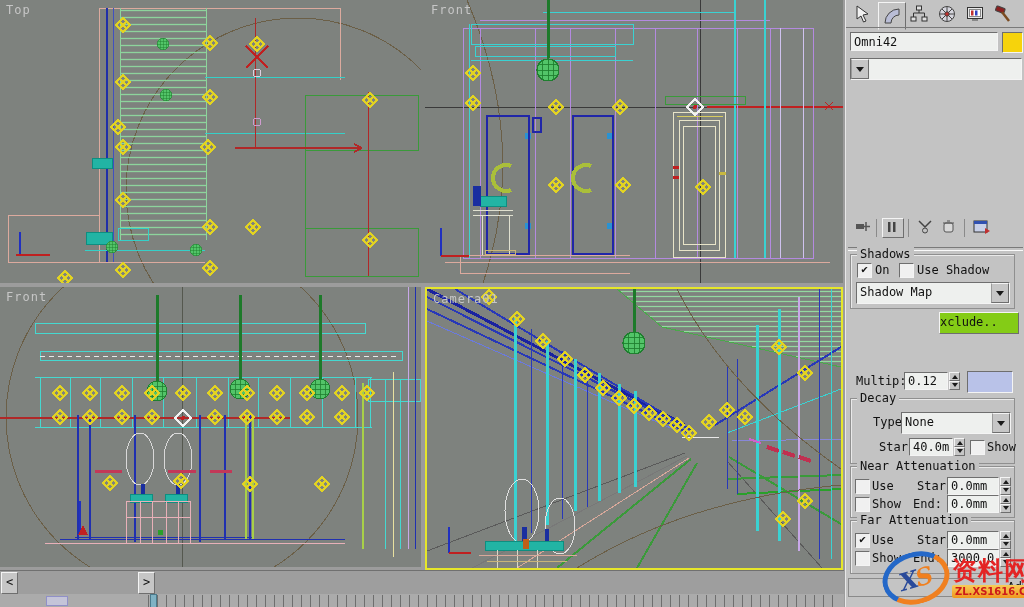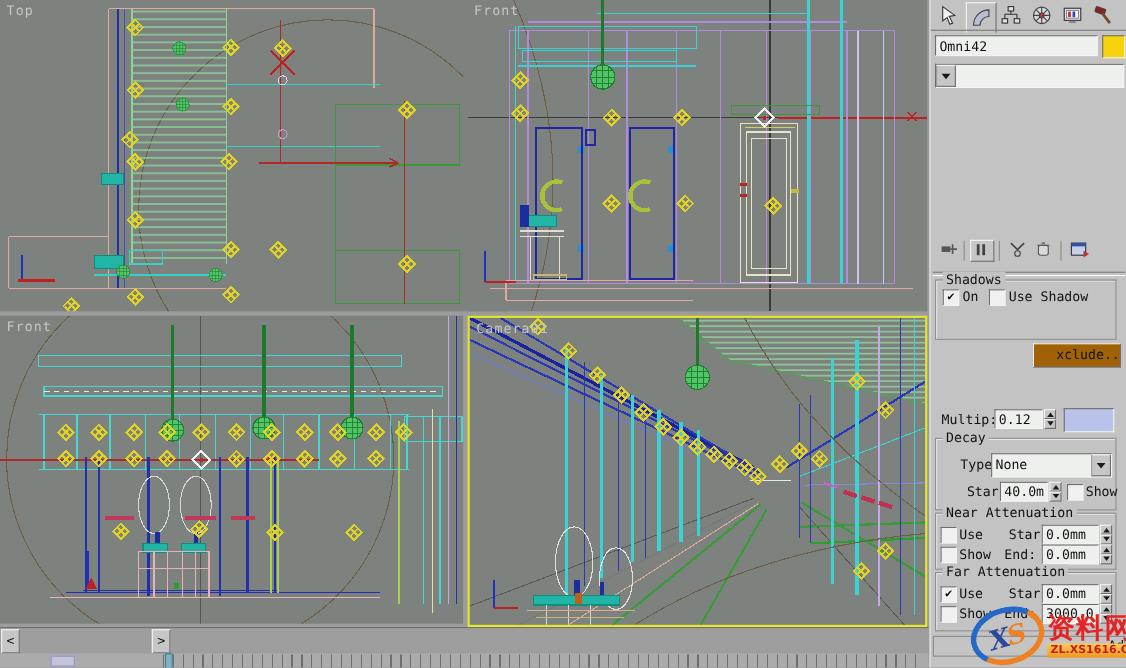--- a/index.html
+++ b/index.html
@@ -34,22 +34,22 @@
       border-color:#6e6e6e #f4f4f4 #f4f4f4 #6e6e6e;font:11px "DejaVu Sans Mono",monospace;
       line-height:12px;text-align:center;color:#111}
   .spin{position:absolute;width:11px;height:18px;display:flex;flex-direction:column}
   .spin div{flex:1;border:1px solid;border-color:#f4f4f4 #6e6e6e #6e6e6e #f4f4f4;background:#c6c6c6;
             display:flex;align-items:center;justify-content:center}
   .tup{width:0;height:0;border:3px solid transparent;border-bottom:4px solid #1a1a1a;margin-top:-2px}
   .tdn{width:0;height:0;border:3px solid transparent;border-top:4px solid #1a1a1a;margin-bottom:-2px}
   .rollout{position:absolute;background:#c4c4c4;border:1px solid #000;
            font:12px "DejaVu Sans Mono",monospace;color:#111;text-align:center;
            white-space:nowrap;overflow:hidden;line-height:16px}
-  .btn{position:absolute;border:1px solid;border-color:#f4f4f4 #6e6e6e #6e6e6e #f4f4f4;background:#a16207;
-       font:12px "DejaVu Sans Mono",monospace;color:#111;text-align:right;white-space:nowrap;overflow:hidden}
+  .btn{position:absolute;border:1px solid;border-color:#f4f4f4 #6e6e6e #6e6e6e #f4f4f4;background:#84cc16;
+       font:12px "DejaVu Sans Mono",monospace;color:#111;text-align:left;white-space:nowrap;overflow:hidden}
   .divider{position:absolute;left:2px;width:175px;height:2px;border-top:1px solid #7a7a7a;border-bottom:1px solid #fafafa}
   .stacksep{position:absolute;top:2px;width:1px;height:18px;background:#8a8a8a}
   
   #timerow{position:absolute;left:0;top:570px;width:844px;height:24px;background:#9e9e9e;border-top:1px solid #707070}
   #trackrow{position:absolute;left:0;top:594px;width:844px;height:13px;background:#ababab}
   #ticks{position:absolute;left:148px;top:1px;width:690px;height:12px;
          background:repeating-linear-gradient(90deg,#6e6e6e 0,#6e6e6e 1px,transparent 1px,transparent 9px)}
   #tickzero{position:absolute;left:150px;top:0;width:5px;height:13px;background:#7fb2c4;border:1px solid #4a7a8c}
   #trackkey{position:absolute;left:46px;top:2px;width:20px;height:8px;border:1px solid #9090c8;background:#c4c4d8}
   .tsbtn{position:absolute;top:1px;width:15px;height:20px;border:1px solid;border-color:#f4f4f4 #6e6e6e #6e6e6e #f4f4f4;
@@ -441,20 +441,26 @@
 
   <div class="divider" style="top:247px"></div>
 
   <div class="group" style="left:4px;top:254px;width:163px;height:53px">
     <span class="gtitle">Shadows</span>
   </div>
   <span class="cb" style="left:11px;top:263px">✔</span>
   <span class="lbl" style="left:29px;top:263px">On</span>
   <span class="cb" style="left:53px;top:263px"></span>
   <span class="lbl" style="left:71px;top:263px">Use Shadow</span>
+  <div class="combo" style="left:10px;top:282px;width:152px;height:20px">
+    <span class="ctext">Shadow Map</span>
+    <span class="ddbtn">
+        <span class="tridown"></span>
+      </span>
+  </div>
   <div class="btn" style="left:93px;top:312px;width:78px;height:20px;line-height:18px">xclude..</div>
 
   <span class="lbl" style="left:10px;top:374px">Multip:</span>
   <div class="field" style="left:58px;top:372px;width:44px;height:18px">0.12</div>
   <div class="spin" style="left:103px;top:372px">
       <div>
         <span class="tup"></span>
       </div>
       <div>
         <span class="tdn"></span>

